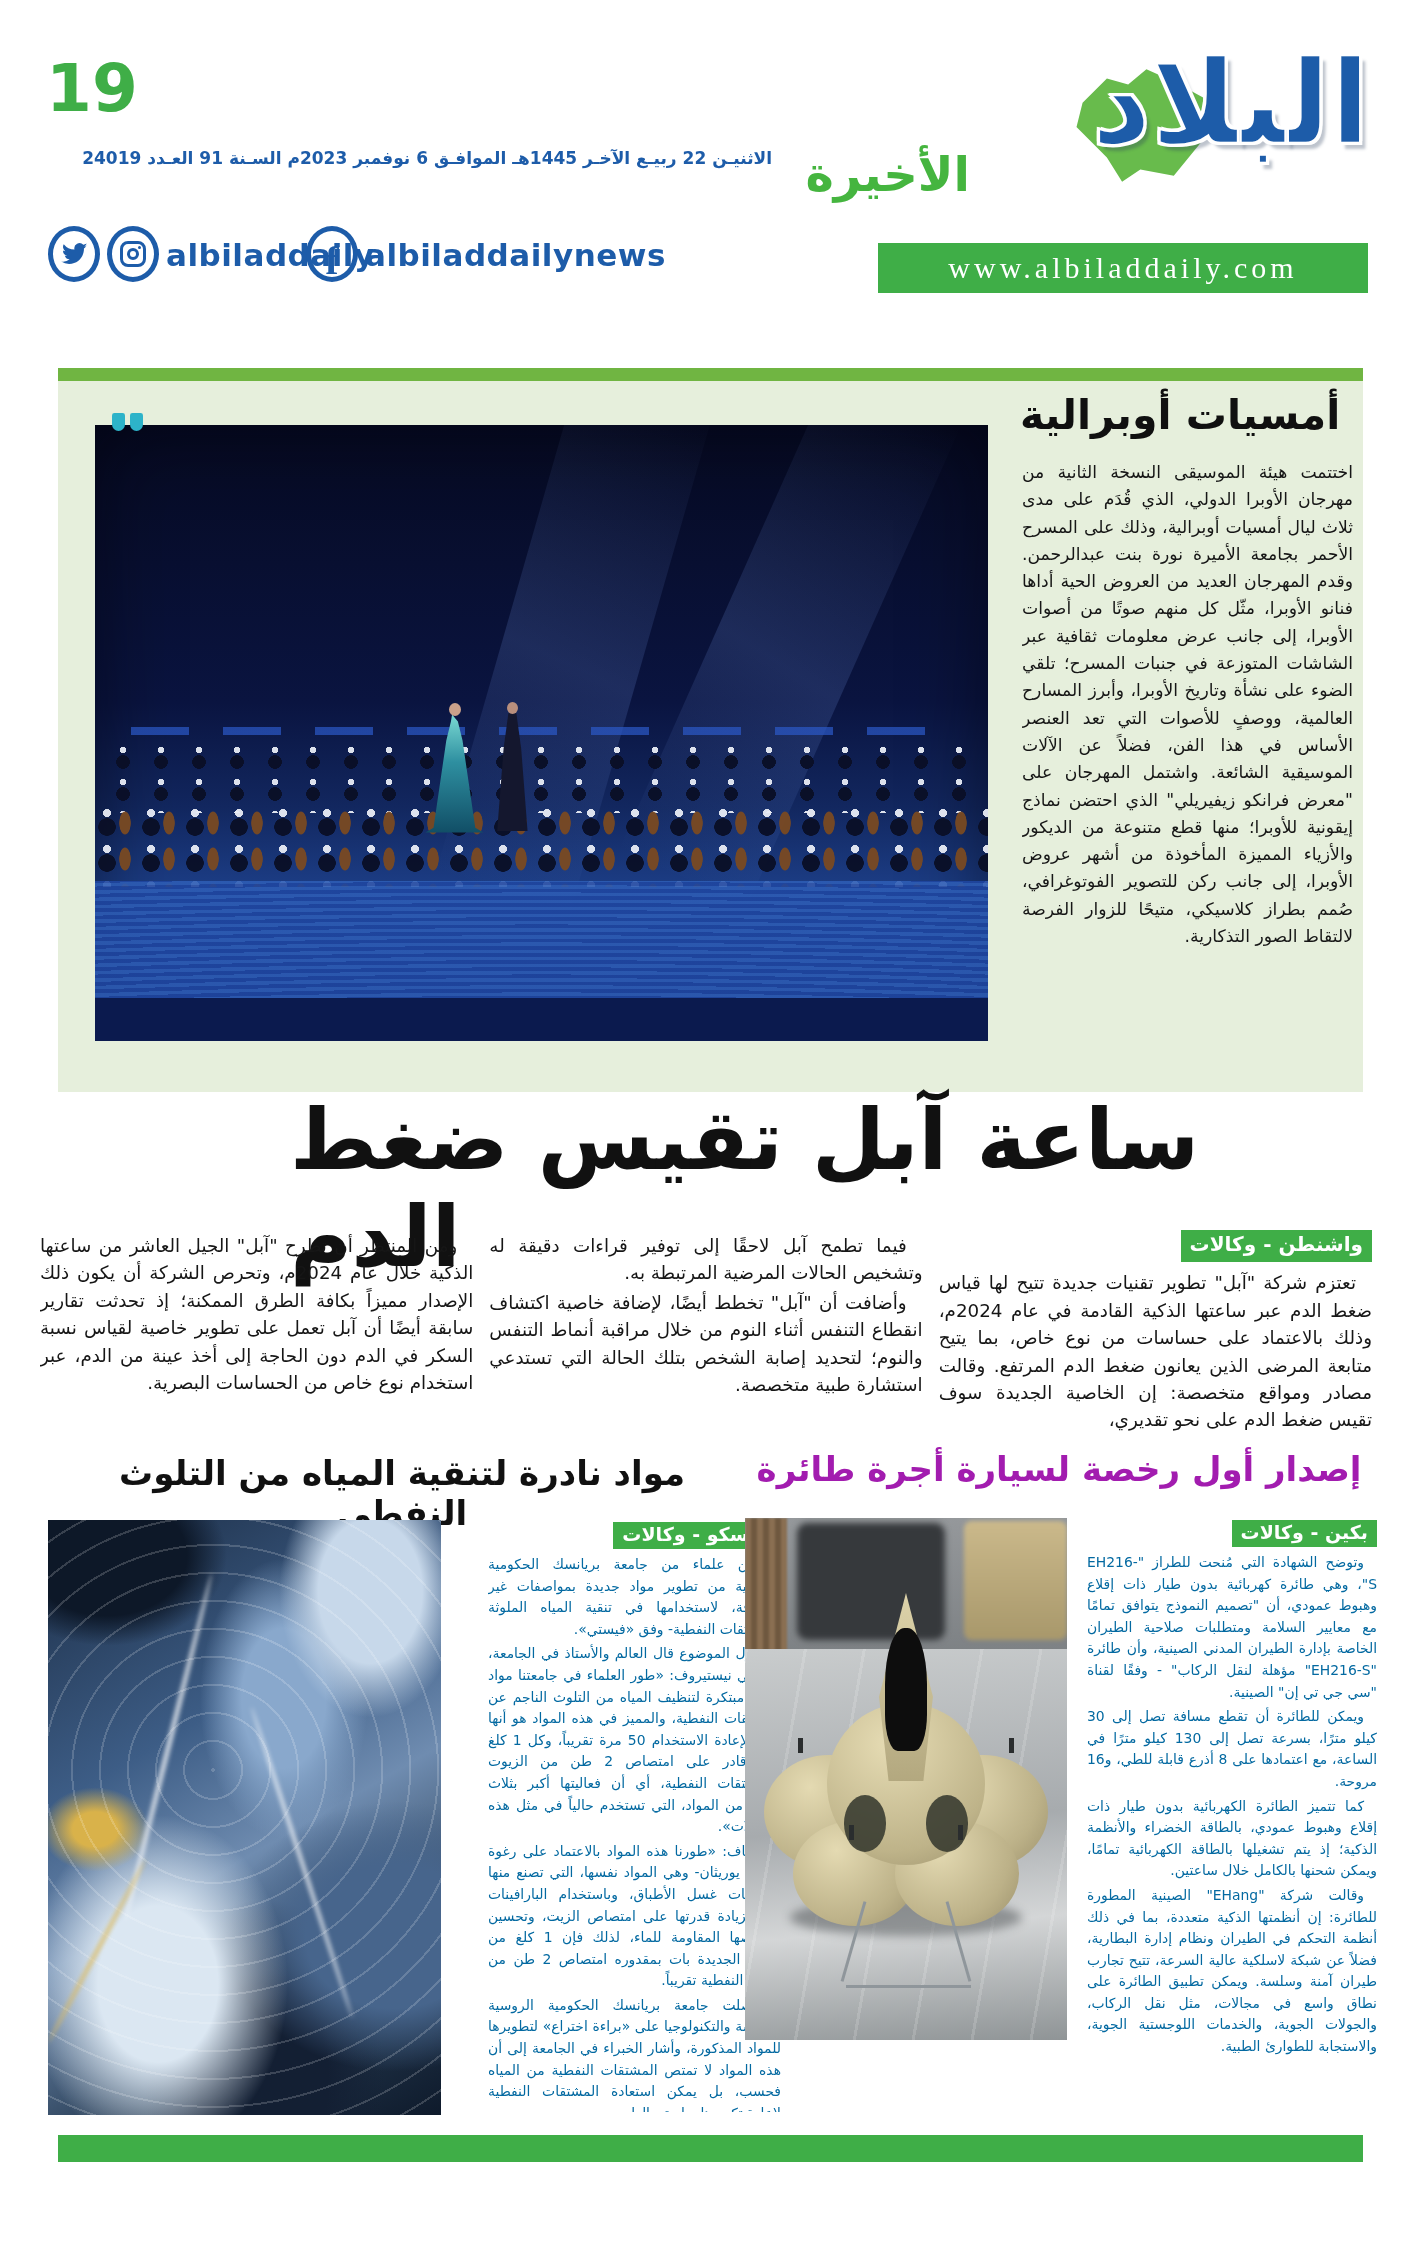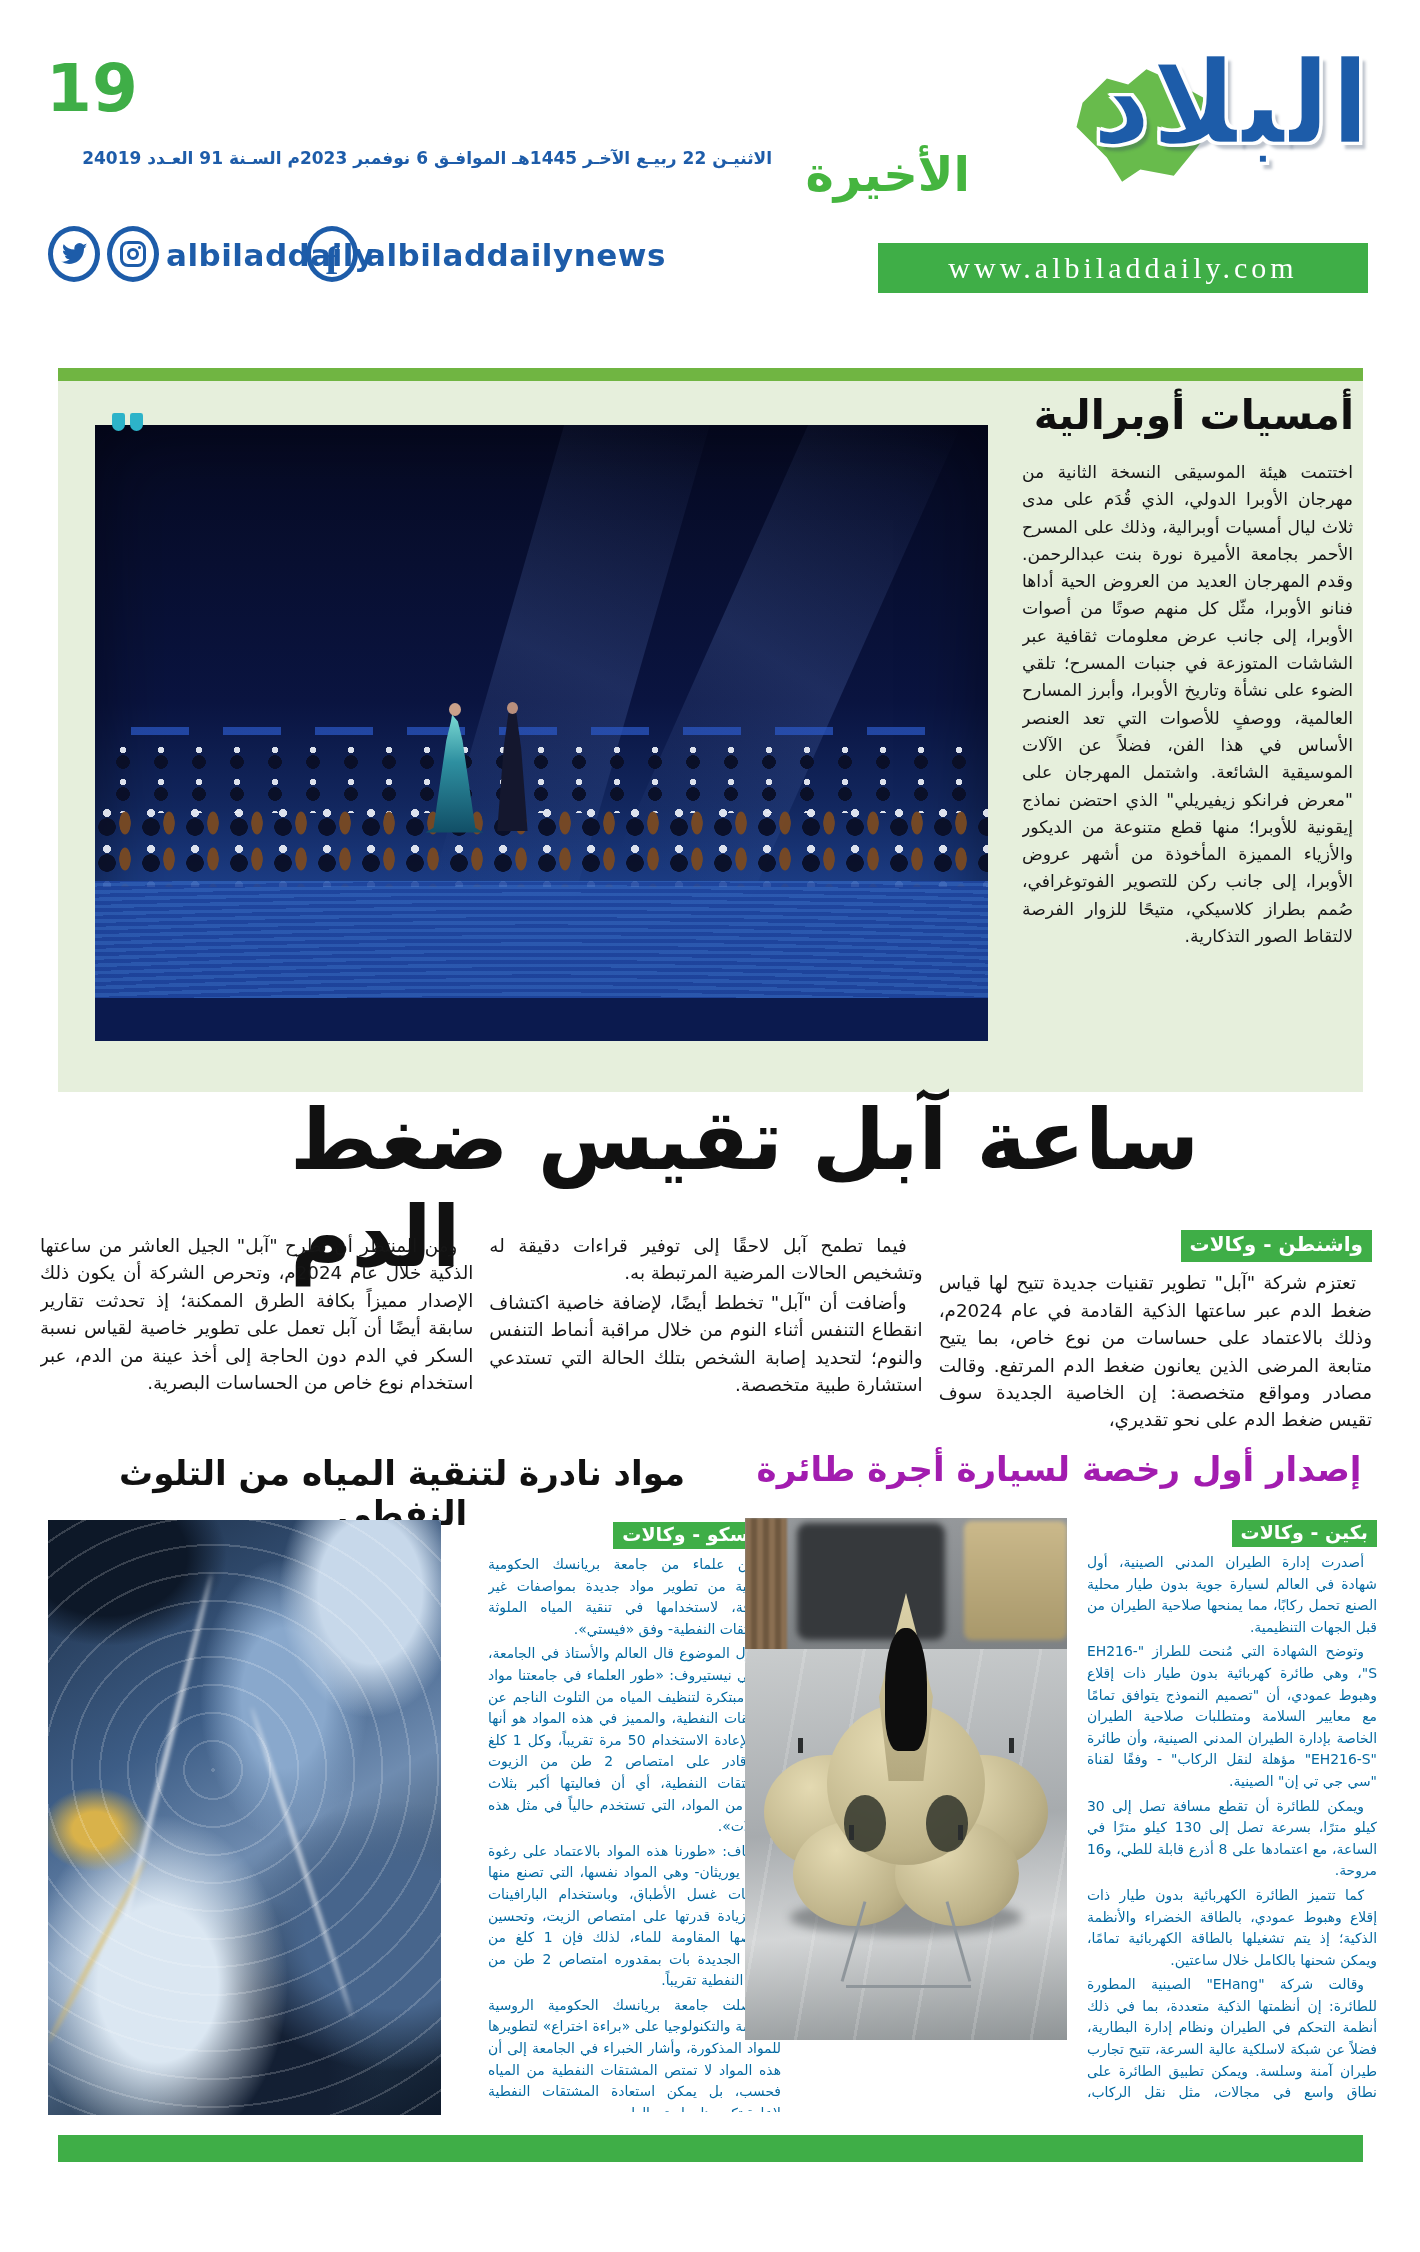--- a/index.html
+++ b/index.html
@@ -72,21 +72,21 @@
   .perfAhead { position:absolute; left:calc(37% + 24px); top:calc(47% - 12px); width:12px; height:13px; border-radius:50%; background:#caa18a; }
   .perfB { position:absolute; left:44.5%; top:46.8%; width:40px; height:118px;
     clip-path: polygon(40% 0,60% 0,72% 30%,88% 100%,12% 100%,28% 30%);
     background:#14172e; }
   .perfBhead { position:absolute; left:calc(44.5% + 15px); top:calc(46.8% - 11px); width:11px; height:12px; border-radius:50%; background:#b98f7d; }
   .floorarcs { position:absolute; left:0; bottom:0; width:100%; height:26%; opacity:.9;
     background: repeating-radial-gradient(ellipse 140% 90% at 50% 170%, #2d5cb4 0 30px, #1f46a0 30px 62px); }
   .apron { position:absolute; left:0; bottom:0; width:100%; height:7%; background:#0b1a4e; }
   .quote { left:112px; top:413px; display:flex; gap:5px; z-index:3; }
   .quote span { width:13px; height:18px; background:#2db3c9; border-radius:3px 3px 8px 8px; }
-  .operatitle { left:1020px; top:391px; width:334px; font-size:41px; font-weight:bold; color:#101010; text-align:right; direction:rtl; }
+  .operatitle { left:1020px; top:391px; width:334px; font-size:41px; font-weight:bold; color:#101010; text-align:left; direction:rtl; }
   .operabody {
     left:1022px; top:459px; width:331px; height:624px; overflow:hidden;
     font-size:17.2px; line-height:27.3px; text-align:justify; direction:rtl; color:#161616;
   }
 
   
   .headline { left:290px; top:1092px; width:1030px; text-align:left; direction:rtl;
     font-size:84px; font-weight:bold; color:#111; line-height:1.15; }
   .cols { left:40px; top:1230px; width:1332px; height:235px; overflow:hidden;
     display:flex; gap:16px; direction:rtl; }
@@ -284,21 +284,20 @@
       <div class="rpost rp3"></div>
       <div class="rpost rp4"></div>
       <div class="gear gearL"></div>
       <div class="gear gearR"></div>
       <div class="gear gearBar"></div>
     </div>
   </div>
 
   <div class="abs bodycol taxicol">
     <span class="tag small">بكين - وكالات</span>
-    <p>أصدرت إدارة الطيران المدني الصينية، أول شهادة في العالم لسيارة جوية بدون طيار محلية الصنع تحمل ركابًا، مما يمنحها صلاحية الطيران من قبل الجهات التنظيمية.</p>
     <p>وتوضح الشهادة التي مُنحت للطراز "EH216-S"، وهي طائرة كهربائية بدون طيار ذات إقلاع وهبوط عمودي، أن "تصميم النموذج يتوافق تمامًا مع معايير السلامة ومتطلبات صلاحية الطيران الخاصة بإدارة الطيران المدني الصينية، وأن طائرة "EH216-S" مؤهلة لنقل الركاب" - وفقًا لقناة "سي جي تي إن" الصينية.</p>
     <p>ويمكن للطائرة أن تقطع مسافة تصل إلى 30 كيلو مترًا، بسرعة تصل إلى 130 كيلو مترًا في الساعة، مع اعتمادها على 8 أذرع قابلة للطي، و16 مروحة.</p>
     <p>كما تتميز الطائرة الكهربائية بدون طيار ذات إقلاع وهبوط عمودي، بالطاقة الخضراء والأنظمة الذكية؛ إذ يتم تشغيلها بالطاقة الكهربائية تمامًا، ويمكن شحنها بالكامل خلال ساعتين.</p>
     <p>وقالت شركة "EHang" الصينية المطورة للطائرة: إن أنظمتها الذكية متعددة، بما في ذلك أنظمة التحكم في الطيران ونظام إدارة البطارية، فضلاً عن شبكة لاسلكية عالية السرعة، تتيح تجارب طيران آمنة وسلسة. ويمكن تطبيق الطائرة على نطاق واسع في مجالات، مثل نقل الركاب، والجولات الجوية، والخدمات اللوجستية الجوية، والاستجابة للطوارئ الطبية.</p>
   </div>
 
   <div class="abs bar-bottom"></div>
 
 </div>
 

